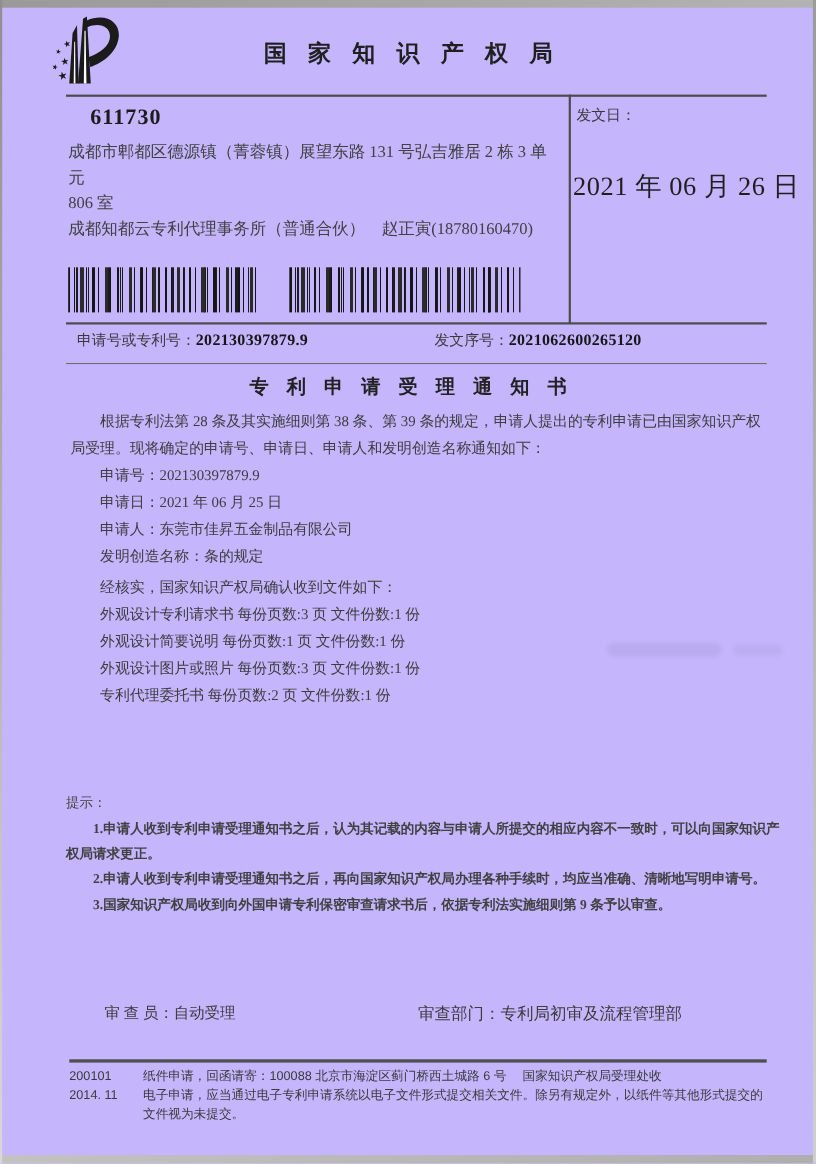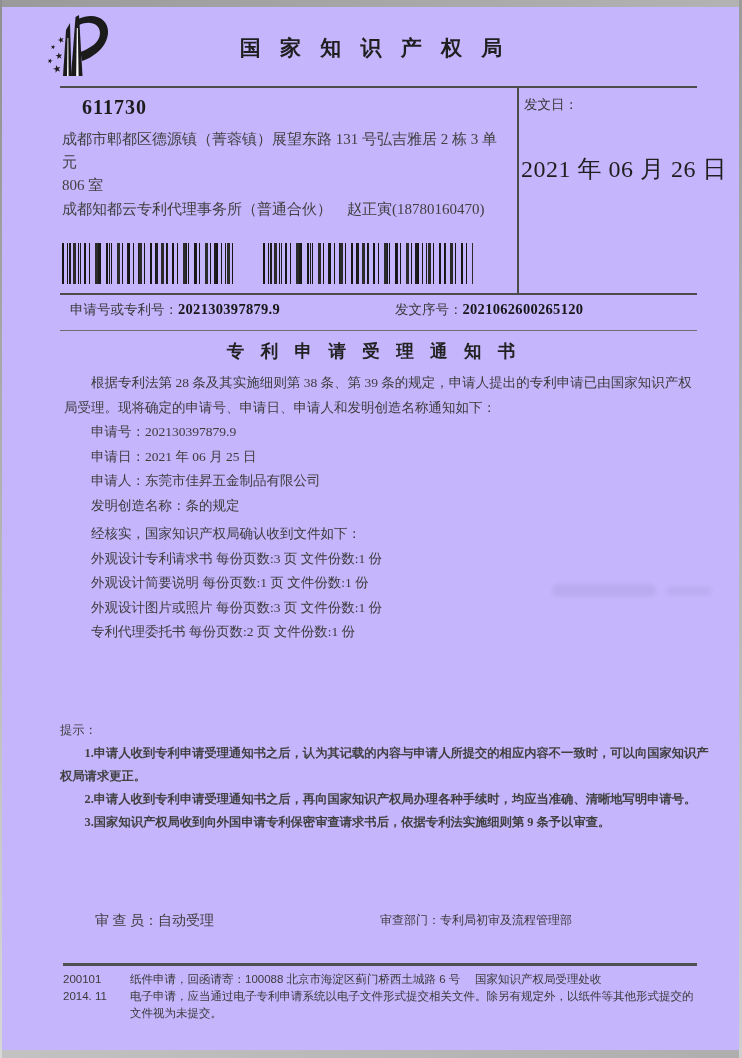--- a/index.html
+++ b/index.html
@@ -61,21 +61,21 @@
   .body-block p{margin:0;}
   .body-block .intro{text-indent:2em;}
   .body-block .fline{padding-left:2em;}
   .body-block .confirm{padding-left:2em;margin-top:4px;}
 
   .tips{position:absolute;left:60px;top:719px;width:650px;font-size:12.3px;line-height:23px;color:#414141;}
   .tips p{margin:0;}
   .tips .tip{text-indent:2em;font-weight:bold;}
 
   .signoff-examiner{position:absolute;left:95px;top:912px;font-size:14px;color:#3c3c3c;}
-  .signoff-dept{position:absolute;left:380px;top:912px;font-size:12px;color:#3c3c3c;}
+  .signoff-dept{position:absolute;left:380px;top:912px;font-size:15px;color:#3c3c3c;}
 
   .footer{position:absolute;left:63px;top:971px;width:637px;display:flex;
     font-family:"Liberation Sans","DejaVu Sans",sans-serif;font-size:11.5px;line-height:17px;color:#3b3b3b;}
   .footer .codes{width:67px;flex:none;}
   .footer .codes div{margin:0;}
   .footer .ftext{flex:1;}
   .footer p{margin:0;}
 
   .smudge{position:absolute;background:rgba(0,0,0,0.05);border-radius:8px;filter:blur(2px);}
   .smudge.a{left:552px;top:584px;width:104px;height:13px;}

